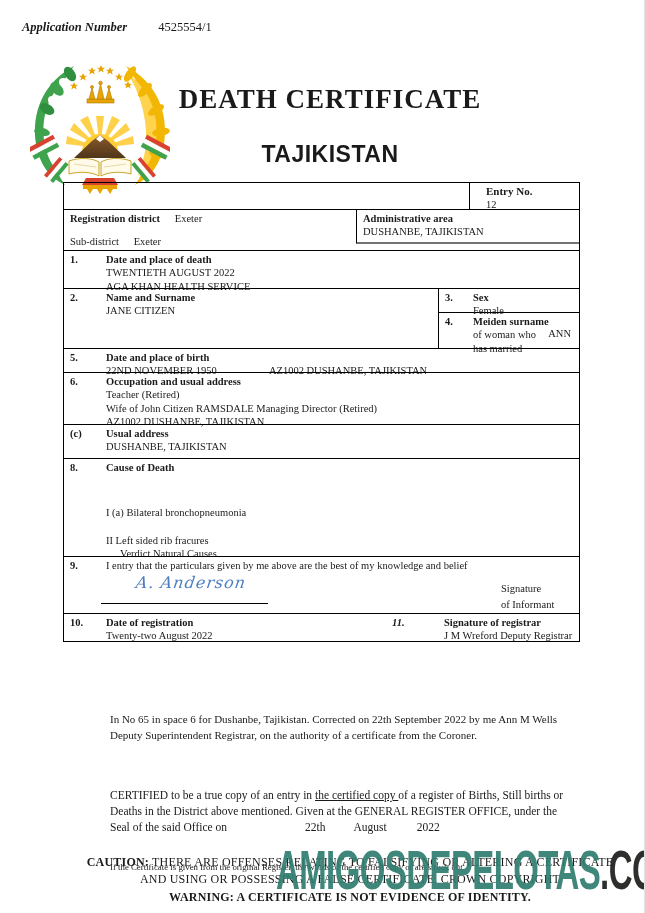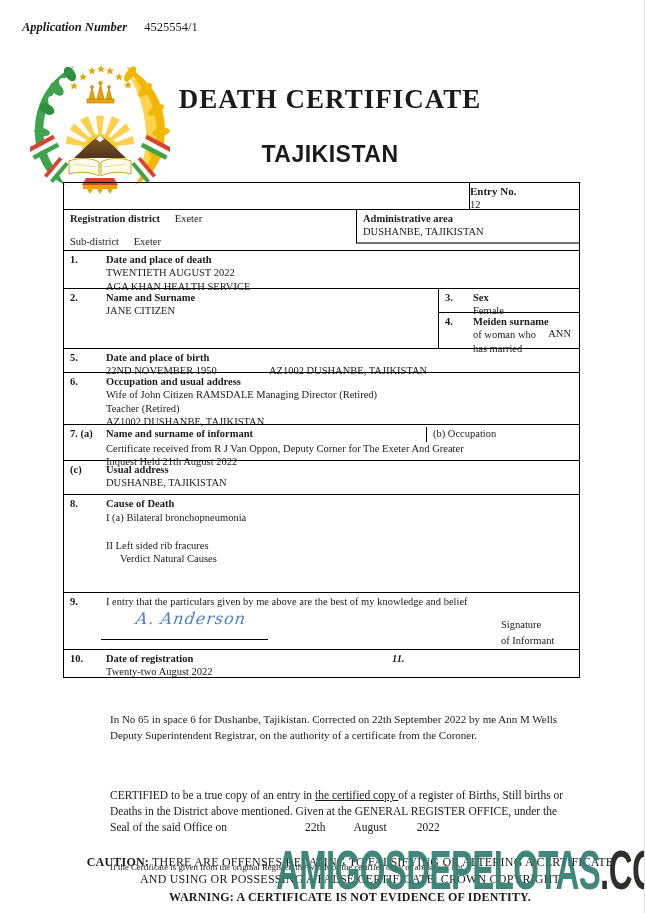--- a/index.html
+++ b/index.html
@@ -5,37 +5,37 @@
   * { margin:0; padding:0; box-sizing:border-box; }
   html,body { background:#ffffff; }
   .page {
     position:relative; width:645px; height:913px; background:#ffffff;
     font-family:"Liberation Serif", serif; color:#1a1a1a; overflow:hidden;
     border-right:1px solid #e3e3e3;
   }
   
   .app-line { position:absolute; top:20px; left:22px; font-size:12.5px; }
   .app-label { font-style:italic; font-weight:bold; }
-  .app-value { margin-left:14px; }
+  .app-value { margin-left:28px; }
   .emblem { position:absolute; top:52px; left:30px; width:140px; height:145px; }
   .doc-title { position:absolute; top:84px; left:160px; width:340px; text-align:center;
     font-size:27px; font-weight:bold; letter-spacing:1px; }
   .country { position:absolute; top:141px; left:160px; width:340px; text-align:center;
     font-family:"Liberation Sans", sans-serif; font-size:23px; font-weight:bold; letter-spacing:0.5px; }
 
   
   .cert { position:absolute; left:63px; top:182px; width:517px;
     border:1px solid #000; font-size:10.5px; line-height:1.28; }
   .row { position:relative; display:flex; border-top:1px solid #000; }
   .row:first-child { border-top:none; }
   .num { width:42px; flex-shrink:0; padding:2px 0 0 6px; font-weight:bold; }
   .content { flex:1; padding:2px 4px 2px 0; }
   .label { font-weight:bold; }
   .entry-row { height:26px; }
-  .entry-cell { width:110px; border-left:1px solid #000; padding:1px 0; }
+  .entry-cell { width:110px; border-left:1px solid #000; padding:1px 16px; }
   .entry-cell .label { font-size:11px; }
   .spacer { flex:1; }
   .regrow { height:41px; }
   .reg-left { width:292px; padding:2px 4px 2px 6px; display:flex; flex-direction:column; }
   .reg-sub { margin-top:auto; }
   .reg-right { flex:1; border-left:1px solid #000; height:34px; border-bottom:2px solid #737373; padding:2px 4px 2px 6px; }
   .gap6 { display:inline-block; width:12px; }
   .r1 { height:38px; } .r234 { height:60px; } .r5 { height:24px; } .r6 { height:52px; }
   .r7ab { height:36px; } .r7c { height:34px; } .r8 { height:98px; } .r9 { height:57px; }
   .r1011 { height:28px; }
@@ -43,21 +43,21 @@
   .rightcol { flex:1; border-left:1px solid #000; display:flex; flex-direction:column; }
   .sub3 { height:24px; border-bottom:1px solid #000; display:flex; }
   .sub4 { flex:1; display:flex; }
   .num-s { width:34px; flex-shrink:0; padding:2px 0 0 6px; font-weight:bold; }
   .maiden-wrap { position:relative; flex:1; padding-top:2px; }
   .maiden-val { position:absolute; right:8px; top:14px; }
   .b-head { display:flex; }
   .b-left { width:320px; }
   .b-right { border-left:1px solid #000; padding-left:6px; height:15px; }
   .place-gap { display:inline-block; width:50px; }
-  .cause-line1 { margin-top:1px; }
+  .cause-line1 { margin-top:32px; }
   .cause-line2 { margin-top:14px; }
   .cause-indent { padding-left:14px; }
   .sig-script { position:absolute; left:72px; top:16px; font-size:16px; font-style:italic;
     color:#4d7ec0; letter-spacing:1px; font-family:"DejaVu Serif", serif; transform:skewX(-8deg); }
   .sig-line { position:absolute; left:37px; top:46px; width:167px; border-bottom:1.5px solid #000; }
   .sig-caption { position:absolute; left:437px; top:24px; line-height:1.5; }
   .f11 { position:absolute; left:322px; top:0; display:flex; }
   .f11 .num { width:58px;font-style:italic; }
 
   
@@ -257,37 +257,26 @@
           <span>22ND NOVEMBER 1950</span><span class="place-gap"></span>
           <span>AZ1002 DUSHANBE, TAJIKISTAN</span>
         </div>
       </div>
     </div>
 
     <div class="row r6">
       <div class="num">6.</div>
       <div class="content">
         <div class="label">Occupation and usual address</div>
+        <div>Teacher (Retired)</div>
         <div>Wife of John Citizen RAMSDALE Managing Director (Retired)</div>
-        <div>Teacher (Retired)</div>
         <div>AZ1002 DUSHANBE, TAJIKISTAN</div>
       </div>
     </div>
 
-    <div class="row r7ab">
-      <div class="num">7. (a)</div>
-      <div class="content">
-        <div class="b-head">
-          <div class="b-left label">Name and surname of informant</div>
-          <div class="b-right">(b) Occupation</div>
-        </div>
-        <div>Certificate received from R J Van Oppon, Deputy Corner for The Exeter And Greater</div>
-        <div>Inquest Held 21th August 2022</div>
-      </div>
-    </div>
 
     <div class="row r7c">
       <div class="num">(c)</div>
       <div class="content">
         <div class="label">Usual address</div>
         <div>DUSHANBE, TAJIKISTAN</div>
       </div>
     </div>
 
     <div class="row r8">
@@ -314,20 +303,24 @@
     </div>
 
     <div class="row r1011">
       <div class="num">10.</div>
       <div class="content">
         <div class="label">Date of registration</div>
         <div>Twenty-two  August 2022</div>
       </div>
       <div class="f11">
         <div class="num">11.</div>
+        <div class="content">
+          <div class="label">Signature of registrar</div>
+          <div>J M Wreford Deputy Registrar</div>
+        </div>
       </div>
     </div>
 
   </div>
 
   <div class="correction">In No 65 in space 6 for Dushanbe, Tajikistan. Corrected on 22th September 2022 by me Ann M Wells Deputy Superintendent Registrar, on the authority of a certificate from the Coroner.</div>
 
   <div class="certified">
     <span>CERTIFIED to be a true copy of an entry in </span><span class="u">the certified copy </span><span>of a register of Births, Still births or Deaths in the District above mentioned. Given at the GENERAL REGISTER OFFICE, under the Seal of the said Office on</span><span class="seal-day">22th</span><span class="seal-month">August</span><span class="seal-year">2022</span>
     <div class="small-print">If the Certificate is given from the original Register, the words of the certified copy of are struck out.</div>

